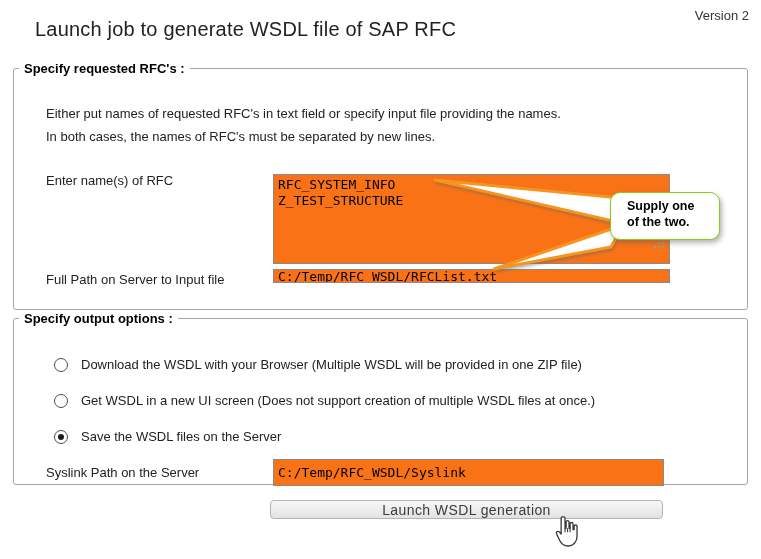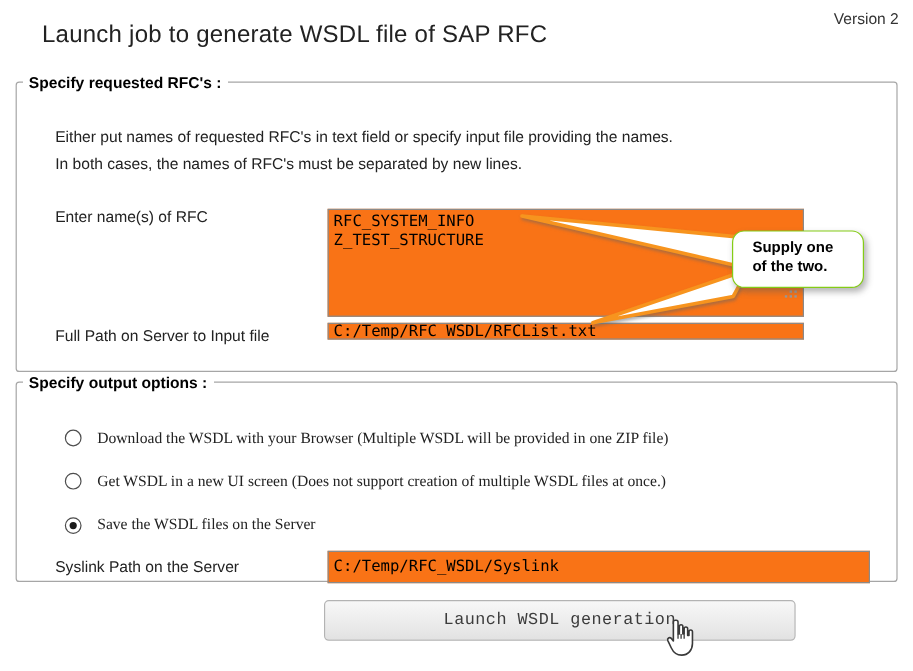--- a/index.html
+++ b/index.html
@@ -24,26 +24,26 @@
               border:1px solid #8a8a8a; background:#f97316; padding:2px 4px; outline:none; }
   textarea.mono-box { resize:none; line-height:16px; overflow:hidden; }
 
   
   .radio { appearance:none; -webkit-appearance:none; width:14px; height:14px;
            border:1px solid #4d4d4d; border-radius:50%; background:#fff;
            position:relative; cursor:pointer; }
   .radio:checked::after { content:""; position:absolute; left:3px; top:3px;
            width:6px; height:6px; border-radius:50%; background:#1a1a1a; }
   .radio-row { position:absolute; display:flex; align-items:center; gap:13px; }
-  .radio-row label { font-size:13px; color:#222; cursor:pointer;font-family:Liberation Serif, serif; }
+  .radio-row label { font-size:13px; color:#222; cursor:pointer; }
 
-  .launch-btn { position:absolute; left:270px; top:500px; width:393px; height:34px;
+  .launch-btn { position:absolute; left:270px; top:500px; width:393px; height:19px;
                 border:1px solid #b3b3b3; border-radius:4px;
                 background:linear-gradient(#f7f7f7, #ececec 55%, #e2e2e2);
-                font-family:Liberation Mono, monospace;
+                font-family:Liberation Sans, sans-serif;
                 font-size:14px; color:#3c3c3c; letter-spacing:0.4px; cursor:pointer; }
 
   
   .callout { position:absolute; left:610px; top:192px; width:110px; height:48px;
              background:#fff; border:1px solid #84cc16; border-radius:10px;
              box-shadow:2px 3px 5px rgba(90,90,90,0.45); z-index:6;
              padding:5px 6px 0 16px; }
   .callout .c-line { font-size:12.5px; font-weight:bold; color:#000; line-height:16px;
                      font-family:"Liberation Sans", sans-serif; }
 
@@ -111,21 +111,21 @@
       <input type="radio" name="outopt" id="opt1" class="radio" style="">
       <label for="opt1">Get WSDL in a new UI screen (Does not support creation of multiple WSDL files at once.)</label>
     </div>
 
     <div class="radio-row" style="left:40px; top:103px;align-items:flex-end;">
       <input type="radio" name="outopt" id="opt2" class="radio" checked="" style="">
       <label for="opt2">Save the WSDL files on the Server</label>
     </div>
 
     <label class="abs txt13" style="left:32px; top:139px;">Syslink Path on the Server</label>
-    <input type="text" class="mono-box abs" style="left: 259px; top: 133px; width: 452px; height: 27px;" spellcheck="false" value="C:/Temp/RFC_WSDL/Syslink">
+    <input type="text" class="mono-box abs" style="left: 259px; top: 133px; width: 391px; height: 27px;" spellcheck="false" value="C:/Temp/RFC_WSDL/Syslink">
   </fieldset>
 
   <button class="launch-btn">Launch WSDL generation</button>
 
   <div class="cursor-wrap">
     <svg viewBox="0 0 24 28" width="30" height="34" xmlns="http://www.w3.org/2000/svg">
       <path d="M10 1.5c.7 0 1.2.5 1.2 1.2v8.3h.9V5.8c0-.7.5-1.2 1.2-1.2s1.2.5 1.2 1.2V11h.9V7.4c0-.7.5-1.2 1.2-1.2s1.2.5 1.2 1.2V12h.9V9.4c0-.7.5-1.2 1.2-1.2s1.2.5 1.2 1.2v8.1c0 4.6-3.1 8-7.4 8-3.9 0-5.8-2.1-7.1-4.9l-2.4-5.1c-.3-.7-.1-1.4.5-1.8.6-.4 1.4-.2 1.9.3l1.4 1.7V2.7c0-.7.5-1.2 1.2-1.2z" fill="#ffffff" stroke="#3a3a3a" stroke-width="1.1" stroke-linejoin="round"></path>
       <path d="M11.2 11v3.2 M13.3 11v3.2 M15.4 11.2v3" stroke="#3a3a3a" stroke-width="0.9" fill="none"></path>
     </svg>
   </div>

